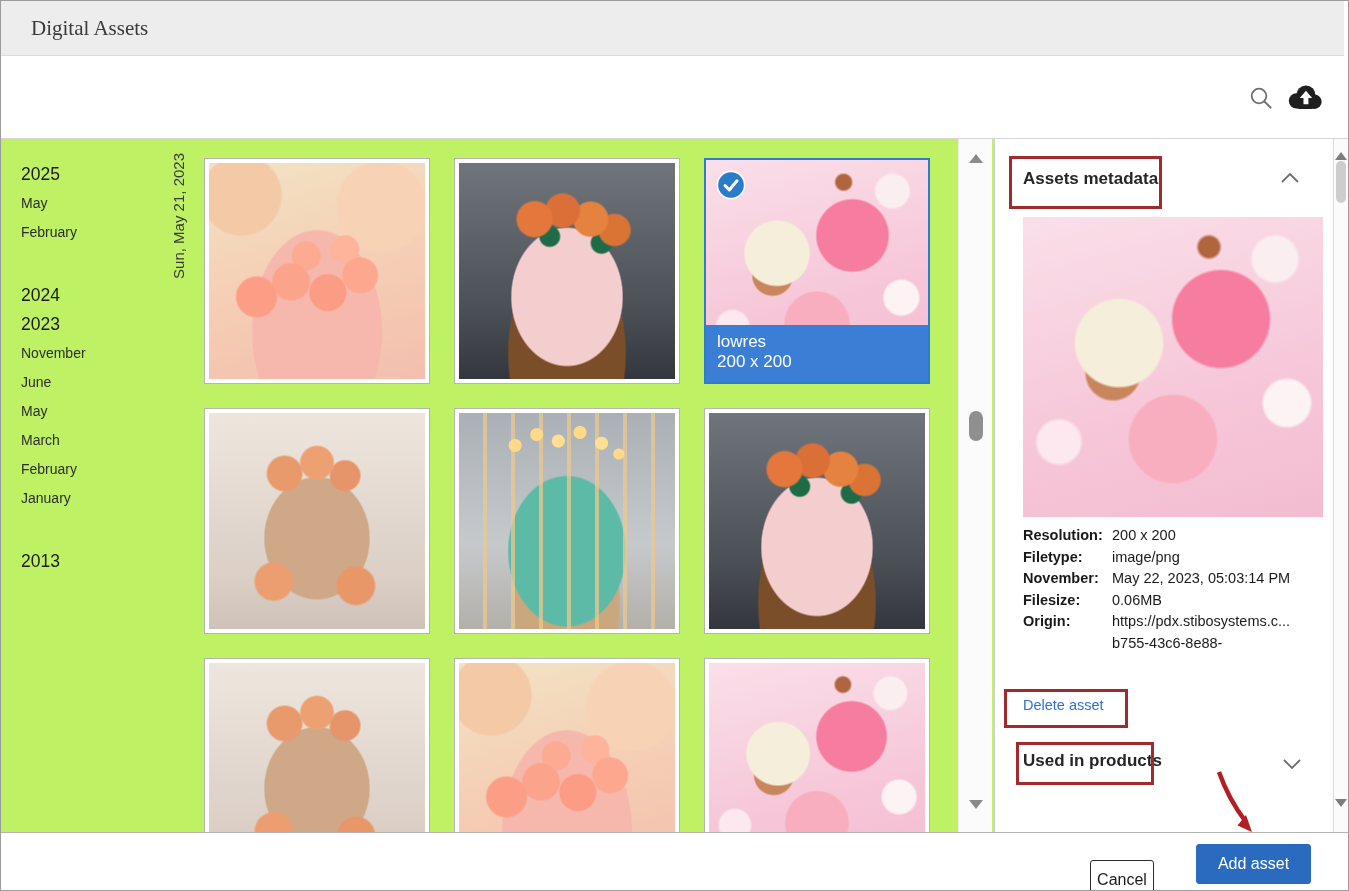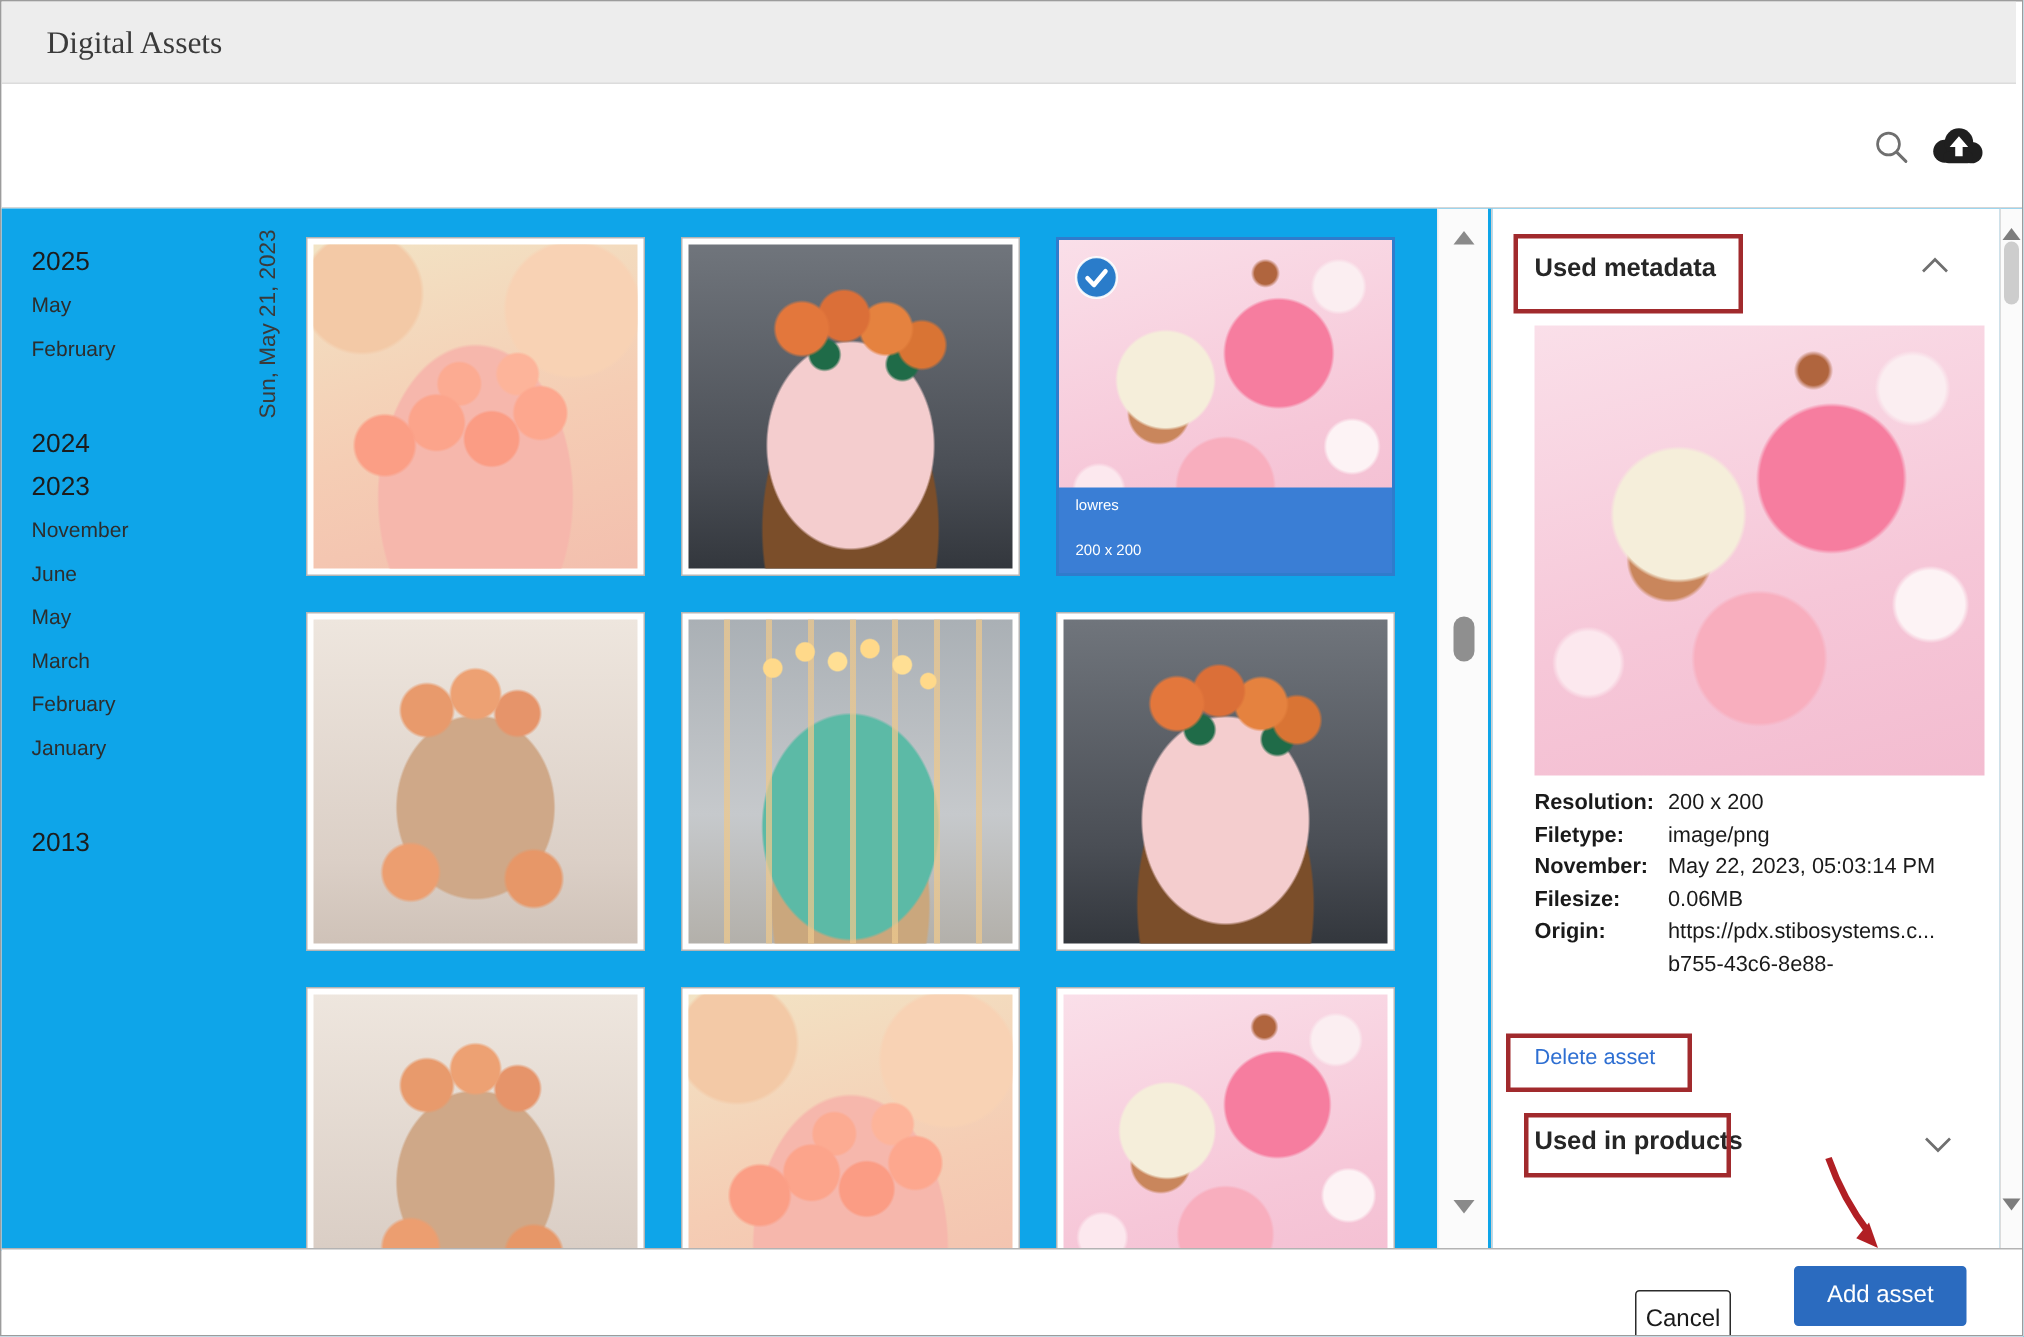--- a/index.html
+++ b/index.html
@@ -10,36 +10,36 @@
   #header{position:absolute;top:0;left:0;right:4px;height:55px;background:#ededed;border-bottom:1px solid #dcdcdc;box-sizing:border-box;}
   #page-title{position:absolute;left:30px;top:0;line-height:55px;font-family:"Liberation Serif",serif;font-size:21px;color:#3a3a3a;}
 
   
   #toolbar{position:absolute;top:55px;left:0;right:0;height:83px;background:#fff;border-bottom:1px solid #d6d6d6;box-sizing:border-box;}
   .tool-btn{position:absolute;background:none;border:none;padding:0;cursor:pointer;line-height:0;}
   #search-btn{left:1247px;top:29px;}
   #upload-btn{left:1284px;top:26px;}
 
   
-  #main{position:absolute;top:138px;left:0;width:1347px;height:695px;overflow:hidden;background:#0ea5e9;}
+  #main{position:absolute;top:138px;left:0;width:1347px;height:695px;overflow:hidden;background:#bef264;}
 
   
   #date-nav{position:absolute;left:20px;top:25px;width:150px;}
   .nav-item{height:29px;line-height:20px;cursor:pointer;white-space:nowrap;}
   .nav-year{font-size:17.5px;color:#1c1c1c;}
   .nav-month{font-size:14px;color:#2d2d2d;}
   .gap-before{margin-top:34px;}
   #group-label{position:absolute;left:169px;top:14px;writing-mode:vertical-rl;transform:rotate(180deg);font-size:15px;color:#3a3a3a;white-space:nowrap;}
 
   
   .tile{position:absolute;width:226px;height:226px;box-sizing:border-box;background:#fff;border:1px solid #b5b5b5;padding:4px;cursor:pointer;}
   .tile.selected{border:2px solid #2f7ccc;padding:0;}
   .tile .art{width:100%;height:100%;}
   .sel-badge{position:absolute;left:10px;top:10px;line-height:0;}
-  .sel-footer{position:absolute;left:0;right:0;bottom:0;height:57px;background:#3a7ed5;color:#fff;box-sizing:border-box;padding:7px 11px 9px;display:flex;flex-direction:column;justify-content:space-between;font-size:10px;}
+  .sel-footer{position:absolute;left:0;right:0;bottom:0;height:57px;background:#3a7ed5;color:#fff;box-sizing:border-box;padding:7px 11px 9px;display:flex;flex-direction:column;justify-content:flex-start;font-size:17px;}
 
   
   .art-cupcakes{background:
     radial-gradient(circle at 22% 62%, #fb9e85 0 9%, rgba(0,0,0,0) 10%),
     radial-gradient(circle at 38% 55%, #fca48b 0 10%, rgba(0,0,0,0) 11%),
     radial-gradient(circle at 55% 60%, #fb9c84 0 10%, rgba(0,0,0,0) 11%),
     radial-gradient(circle at 70% 52%, #fda78e 0 9%, rgba(0,0,0,0) 10%),
     radial-gradient(circle at 45% 43%, #fcab92 0 8%, rgba(0,0,0,0) 9%),
     radial-gradient(circle at 63% 40%, #fdb49a 0 7%, rgba(0,0,0,0) 8%),
     radial-gradient(ellipse at 50% 78%, #f6b7ac 0 42%, rgba(0,0,0,0) 43%),
@@ -220,21 +220,21 @@
 
     <div id="grid-scrollbar">
       <button class="sb-arrow" id="grid-sb-up"><span class="tri-up"></span></button>
       <div id="grid-sb-thumb"></div>
       <button class="sb-arrow" id="grid-sb-down"><span class="tri-down"></span></button>
     </div>
 
     <div id="panel-divider"></div>
 
     <div id="asset-panel">
-      <div id="asset-meta-title">Used metadata</div>
+      <div id="asset-meta-title">Assets metadata</div>
       <span id="asset-meta-collapse" style="cursor:pointer;">
         <span>
           <svg width="18" height="12" viewBox="0 0 18 12">
               <polyline points="1,10 9,2 17,10" fill="none" stroke="#6f6f6f" stroke-width="1.8"></polyline>
             </svg>
         </span>
       </span>
 
       <div id="asset-preview" class="art art-macarons"></div>
 

